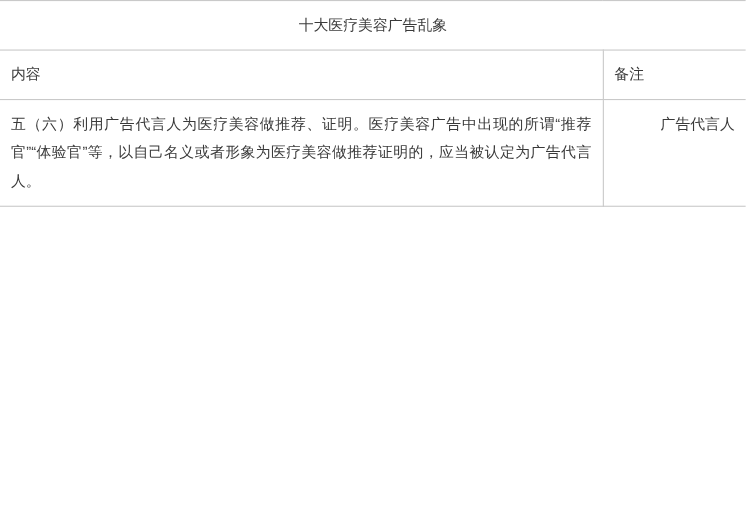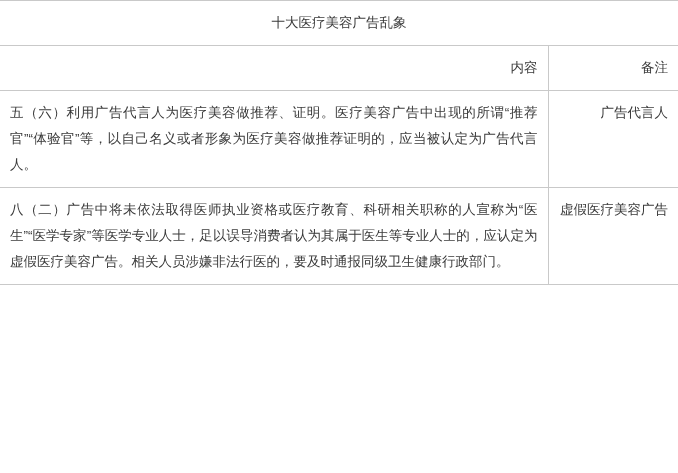--- a/index.html
+++ b/index.html
@@ -39,21 +39,21 @@
     text-align: center;
     font-size: 14px;
     line-height: 22px;
     padding: 8px 10px;
     border-top: none;
     border-left: none;
     border-right: none;
     color: #3a3a3a;
   }
   .hdr-cell {
-    text-align: right;
+    text-align: left;
     font-size: 13.5px;
     line-height: 22px;
     padding: 8px 10px;
     color: #3a3a3a;
   }
   .col-content {
     width: 548px;
   }
   .col-note {
     width: 130px;
@@ -92,19 +92,15 @@
         <td class="title-cell" colspan="2">十大医疗美容广告乱象</td>
       </tr>
       <tr>
         <th class="hdr-cell">内容</th>
         <th class="hdr-cell">备注</th>
       </tr>
       <tr class="first-row">
         <td class="content">五（六）利用广告代言人为医疗美容做推荐、证明。医疗美容广告中出现的所谓“推荐官”“体验官”等，以自己名义或者形象为医疗美容做推荐证明的，应当被认定为广告代言人。</td>
         <td class="note">广告代言人</td>
       </tr>
-      <tr>
-        <td class="content">八（二）广告中将未依法取得医师执业资格或医疗教育、科研相关职称的人宣称为“医生”“医学专家”等医学专业人士，足以误导消费者认为其属于医生等专业人士的，应认定为虚假医疗美容广告。相关人员涉嫌非法行医的，要及时通报同级卫生健康行政部门。</td>
-        <td class="note">虚假医疗美容广告</td>
-      </tr>
     </tbody>
   </table>
 </div>
 
 </body></html>

